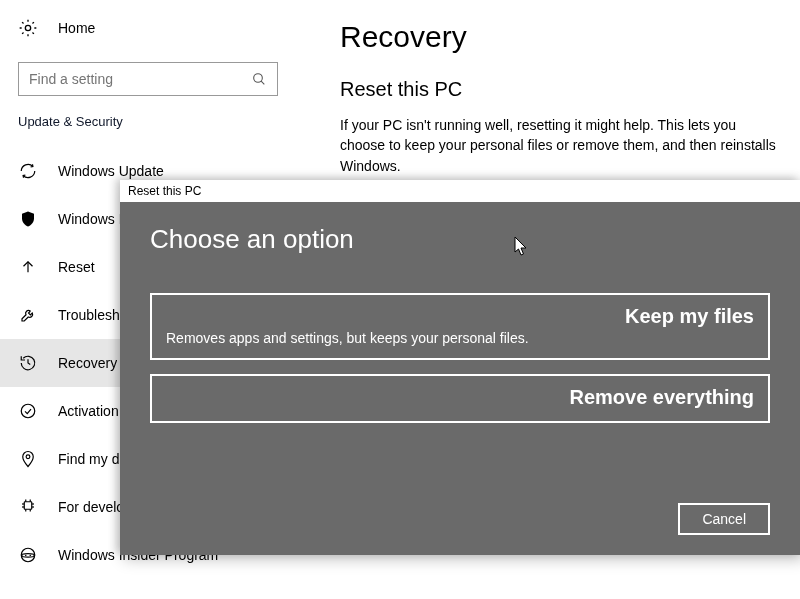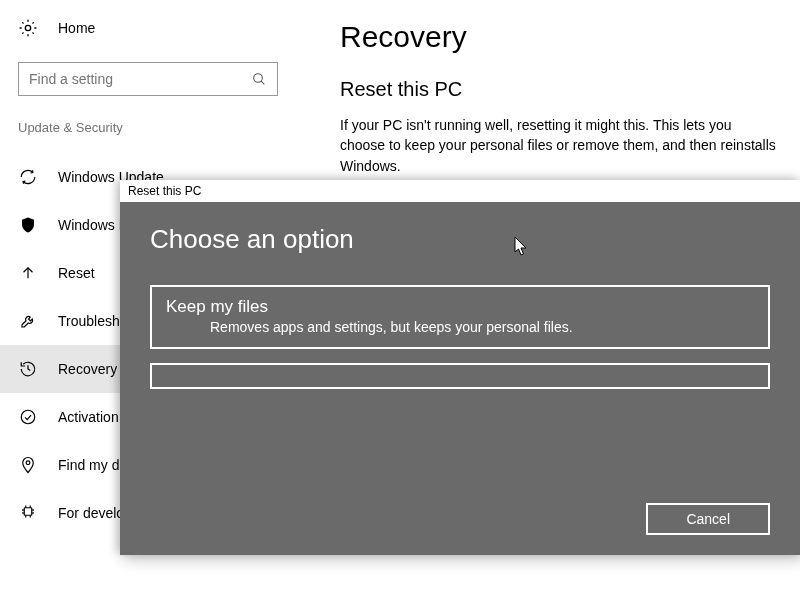--- a/index.html
+++ b/index.html
@@ -14,27 +14,27 @@
   
   .settings-root { display: flex; width: 100%; height: 100%; }
   .sidebar { width: 320px; padding: 18px 0 0 18px; }
   .home-row { display:flex; align-items:center; gap:20px; margin-bottom:24px; cursor:pointer; }
   .home-row .icon { width:20px; display:flex; justify-content:center; }
   .home-row .label { font-size:14px;text-align:right; }
   .search-box {
     width: 260px; height:34px;
     border:1px solid #999; background:#fff;
     display:flex; align-items:center; justify-content:space-between;
-    padding:0 10px; margin-bottom:24px;
+    padding:0 10px; margin-bottom:18px;
   }
   .search-box input {
     border:none; outline:none; font-size:14px; width:100%;
     font-family:inherit; background:transparent;
   }
-  .section-label { font-size:13px; color:#737373; margin-bottom:18px; }
+  .section-label { font-size:13px; color:#0f172a; margin-bottom:18px; }
   .nav-list { list-style:none; width:100%; }
   .nav-item {
     display:flex; align-items:center; gap:20px;
     height:48px; padding-left:0; cursor:pointer;
     font-size:14px;
     position:relative;
   }
   .nav-item.selected::before {
     content:""; position:absolute; left:-18px; top:0; bottom:0;
     width:4px; background:#0078d7;
@@ -58,33 +58,33 @@
   }
   .modal-title {
     font-size:12px; padding:4px 8px; color:#000; background:#fff;
   }
   .modal-body {
     background:#6a6a6a; color:#fff;
     height: calc(100% - 22px);
     padding: 22px 30px 20px 30px;
     position:relative;
   }
-  .modal-heading { font-size:26px; font-weight:300; margin-bottom:30px; }
+  .modal-heading { font-size:26px; font-weight:300; margin-bottom:38px; }
   .option {
     border:2px solid #fff;
     padding:10px 14px 12px 14px;
     margin-bottom:14px;
     cursor:pointer;
   }
-  .option-title { font-size:17px; font-weight:400; }
-  .option-desc { font-size:14px; font-weight:400; margin-top:2px;margin-left:44px; }
+  .option-title { font-size:20px; font-weight:700;text-align:right; }
+  .option-desc { font-size:14px; font-weight:400; margin-top:2px; }
   .cancel-btn {
     position:absolute; right:30px; bottom:20px;
     border:2px solid #fff; color:#fff; background:transparent;
-    font-size:14px; padding:6px 38px; cursor:pointer;
+    font-size:14px; padding:6px 22px; cursor:pointer;
     font-family:inherit;
   }
 
   .cursor {
     position:absolute; left:514px; top:236px;
     pointer-events:none;
   }
 
   svg { display:block; }
 </style>
@@ -189,40 +189,52 @@
             <line x1="9" y1="15" x2="9" y2="18"></line>
               <line x1="15" y1="15" x2="15" y2="18"></line>
             <line x1="4" y1="8" x2="7" y2="8"></line>
               <line x1="4" y1="12" x2="7" y2="12"></line>
             <line x1="17" y1="8" x2="20" y2="8"></line>
               <line x1="17" y1="12" x2="20" y2="12"></line>
           </svg>
         </span>
         <span class="label">For developers</span>
       </li>
+      <li class="nav-item">
+        <span class="icon">
+          <svg width="18" height="18" viewBox="0 0 24 24" fill="none" stroke="#000" stroke-width="1.6">
+            <circle cx="12" cy="12" r="9"></circle>
+            <path d="M4 11c5-1 11-1 16 0v3c-5 1-11 1-16 0z" fill="#fff"></path>
+            <circle cx="9" cy="12.5" r="1" fill="#000" stroke="none"></circle>
+            <circle cx="15" cy="12.5" r="1" fill="#000" stroke="none"></circle>
+          </svg>
+        </span>
+        <span class="label">Windows Insider Program</span>
+      </li>
     </ul>
   </div>
 
   <div class="main">
     <div class="page-title">Recovery</div>
     <div class="subheading">Reset this PC</div>
-    <div class="body-text">If your PC isn't running well, resetting it might this. This lets you choose to keep your personal files or remove them, and then reinstalls Windows.</div>
+    <div class="body-text">If your PC isn't running well, resetting it might help. This lets you choose to keep your personal files or remove them, and then reinstalls Windows.</div>
   </div>
 </div>
 
 <div class="modal">
   <div class="modal-title">Reset this PC</div>
   <div class="modal-body">
     <div class="modal-heading">Choose an option</div>
 
     <div class="option">
       <div class="option-title">Keep my files</div>
       <div class="option-desc">Removes apps and settings, but keeps your personal files.</div>
     </div>
     <div class="option">
+      <div class="option-title">Remove everything</div>
     </div>
 
     <button class="cancel-btn">Cancel</button>
   </div>
 </div>
 
 <div class="cursor">
   <svg width="16" height="22" viewBox="0 0 16 22">
     <path d="M1 1 L1 16 L4.5 13 L7 19 L9.5 18 L7 12 L12 12 Z" fill="#fff" stroke="#000" stroke-width="1"></path>
   </svg>

